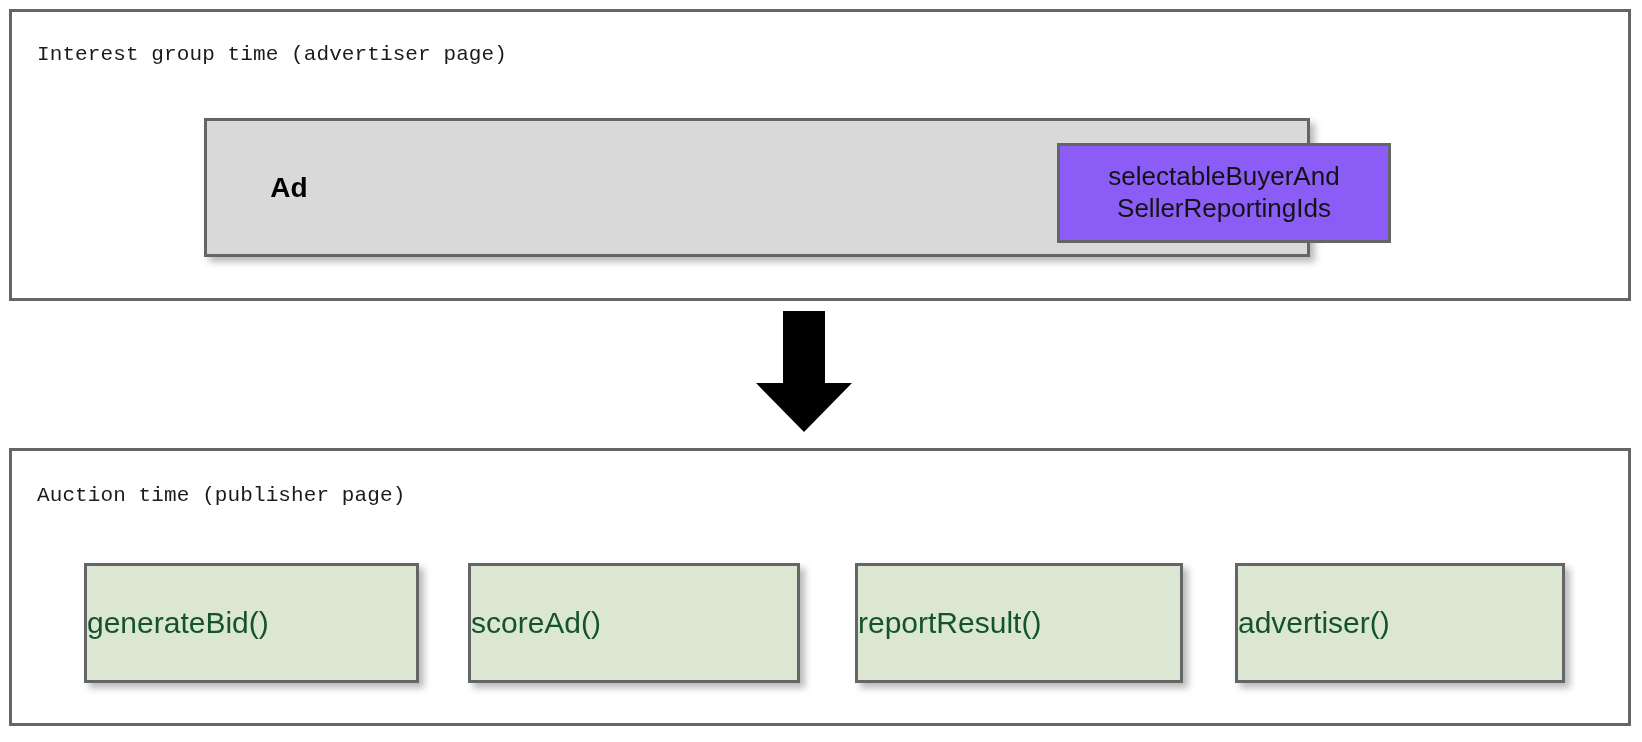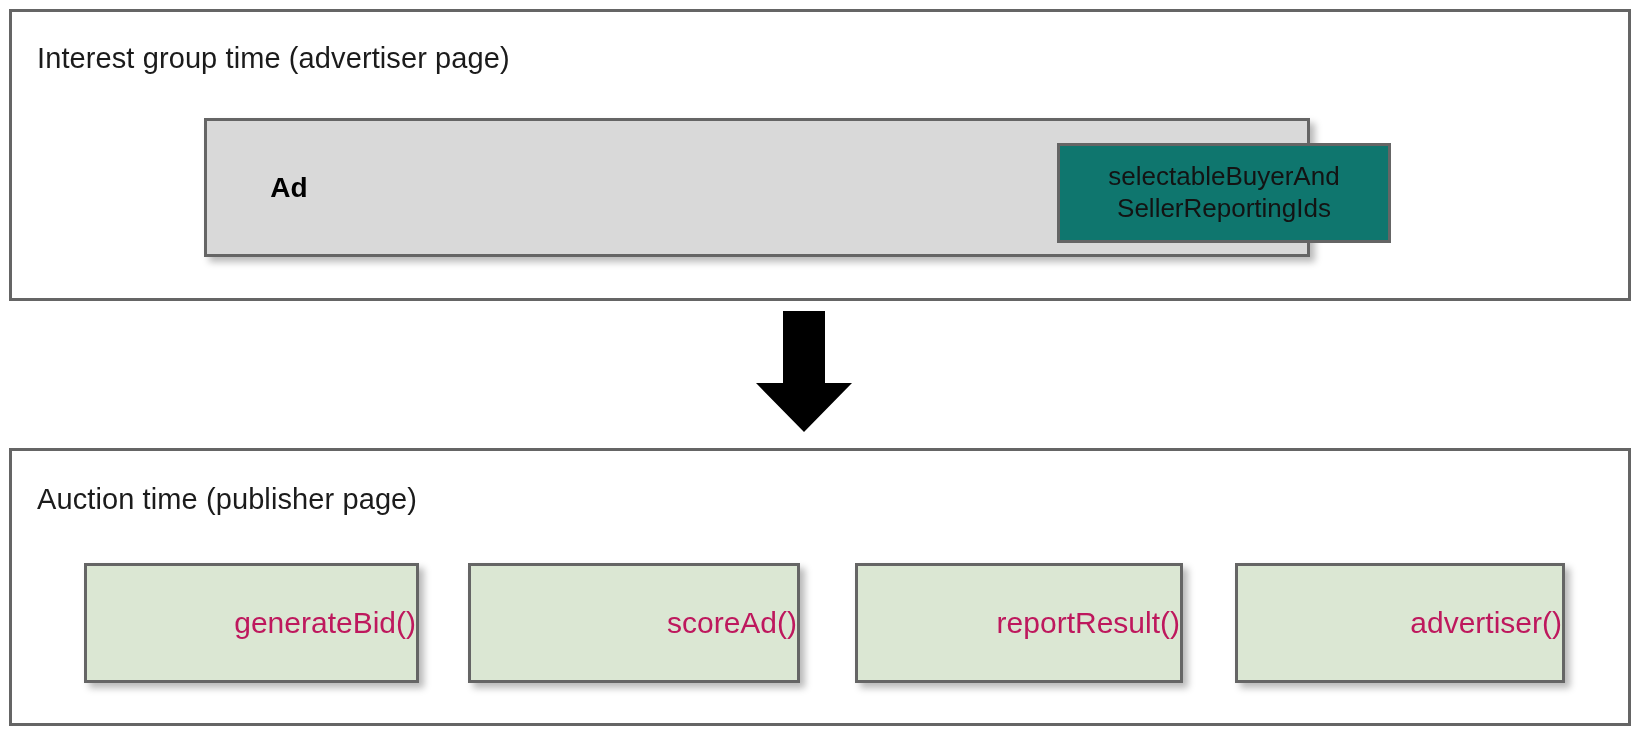--- a/index.html
+++ b/index.html
@@ -26,24 +26,25 @@
     border: 3px solid #656565;
     box-sizing: border-box;
   }
   #panel-top    { left: 9px;  top: 9px;   width: 1622px; height: 292px; }
   #panel-bottom { left: 9px;  top: 448px; width: 1622px; height: 278px; }
 
   .panel-title {
     position: absolute;
     left: 25px;
     color: #1b1b1b;
-    font-size: 29px;
+    font-size: 21px;
     line-height: 1;
     letter-spacing: 0.1px;
     white-space: nowrap;
+    font-family: Liberation Mono, monospace;
   }
   #panel-top .panel-title    { top: 32px; }
   #panel-bottom .panel-title { top: 34px; }
 
   
   .shadowed {
     box-shadow: 5px 5px 7px rgba(0,0,0,0.28);
   }
 
   
@@ -81,21 +82,21 @@
     display: flex;
     align-items: center;
     justify-content: center;
     text-align: center;
     font-size: 26px;
     line-height: 1.22;
     color: #131313;
     padding: 0 6px;
   }
   .id-box.light  { background: #fae5cd; }
-  .id-box.accent { background: #0f766e; }
+  .id-box.accent { background: #8b5cf6; }
 
   #id-box-0 { left: 124px; width: 341px; }
   #id-box-1 { left: 487px; width: 341px; }
   #id-box-2 { left: 850px; width: 334px; }
 
   
   #flow-arrow {
     position: absolute;
     left: 756px;
     top: 311px;
@@ -106,23 +107,23 @@
   
   .fn-box {
     position: absolute;
     top: 112px;
     height: 120px;
     background: #dbe7d3;
     border: 3px solid #656565;
     box-sizing: border-box;
     display: flex;
     align-items: center;
-    justify-content: flex-end;
+    justify-content: flex-start;
     font-size: 30px;
-    color: #be185d;
+    color: #14532d;
     white-space: nowrap;
   }
   #fn-box-0 { left: 72px;   width: 335px; }
   #fn-box-1 { left: 456px;  width: 332px; }
   #fn-box-2 { left: 843px;  width: 328px; }
   #fn-box-3 { left: 1223px; width: 330px; }
 </style>
 </head>
 <body>
 

